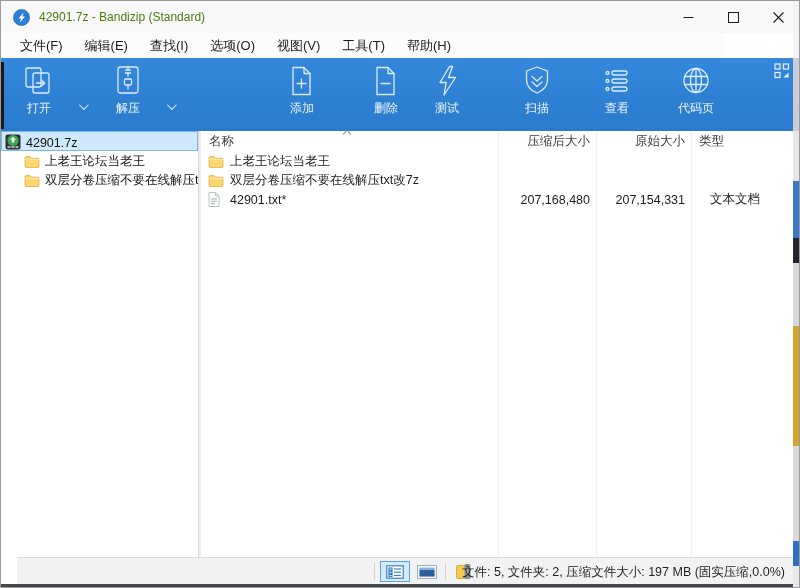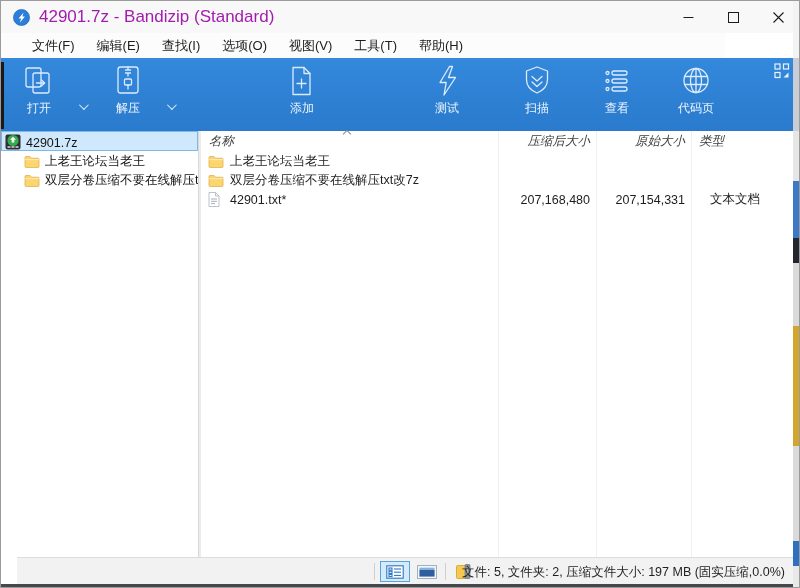--- a/index.html
+++ b/index.html
@@ -3,26 +3,26 @@
 <meta charset="utf-8">
 <style>
   * { margin:0; padding:0; box-sizing:border-box; }
   html,body { width:800px; height:588px; background:#e8e8e8; }
   body { font-family:"Liberation Sans","DejaVu Sans",sans-serif; }
   .window { position:relative; width:800px; height:588px; overflow:hidden; background:#fff; border:1px solid #9b9b9b; }
 
   
   .titlebar { position:absolute; left:0; top:0; width:800px; height:32px; background:#f8f8f8; display:flex; align-items:center; }
   .app-logo { margin-left:12px; width:17px; height:17px; flex:0 0 auto; }
-  .title-text { margin-left:9px; font-size:17px; color:#a21caf; }
+  .title-text { margin-left:9px; font-size:12px; color:#4d7c0f; }
   .win-controls { position:absolute; right:0; top:0; height:32px; display:flex; }
   .win-btn { width:45px; height:32px; display:flex; align-items:center; justify-content:center; }
 
   
-  .menubar { position:absolute; left:0; top:32px; width:724px; height:25px; background:#fcfcfc; display:flex; align-items:center; padding-left:20px; }
+  .menubar { position:absolute; left:0; top:32px; width:724px; height:25px; background:#fcfcfc; display:flex; align-items:center; padding-left:8px; }
   .menu-item { font-size:13px; color:#1c1c1c; padding:3px 11px; cursor:default; }
 
   
   .toolbar { position:absolute; left:0; top:57px; width:792px; height:73px; background:linear-gradient(180deg,#3489dc 0%,#2e80d3 55%,#2a7bcd 100%); }
   .tb-btn { position:absolute; top:3px; width:60px; height:67px; display:flex; flex-direction:column; align-items:center; cursor:default; }
   .tb-icon { width:32px; height:34px; margin-top:3px; }
   .tb-icon svg { stroke:#dcebfa; fill:none; stroke-width:1.3; stroke-linejoin:round; stroke-linecap:round; }
   .tb-label { font-size:12px; color:#eef5fd; margin-top:2px; white-space:nowrap; }
   .tb-chevron { position:absolute; width:16px; height:20px; display:flex; align-items:center; justify-content:center; }
   .chev-down { width:7px; height:7px; border-right:1.4px solid #e4effa; border-bottom:1.4px solid #e4effa; transform:rotate(45deg) translateY(-2px); }
@@ -33,21 +33,21 @@
 
   .sidebar { position:absolute; left:0; top:0; width:197px; height:426px; background:#fff; overflow:hidden; }
   .tree-row { display:flex; align-items:flex-end; height:19px; font-size:12.5px; color:#141414; white-space:nowrap; cursor:default; }
   .tree-row.root { height:20px; background:#cfe8fb; border:1px solid #7db9e8; }
   .tree-row .t-icon { flex:0 0 auto; margin:0 5px 0 3px; width:16px; height:16px; }
   .tree-row.child { padding-left:20px; }
   .splitter { position:absolute; left:197px; top:0; width:3px; height:426px; background:#ececec; border-left:1px solid #d9d9d9; cursor:col-resize; }
 
   .filelist { position:absolute; left:200px; top:0; width:592px; height:426px; }
   .col-line { position:absolute; top:0; width:1px; height:426px; background:#efefef; }
-  .fl-header { position:absolute; left:0; top:0; width:568px; height:21px; display:grid; grid-template-columns:297px 98px 95px 102px; align-items:center; font-size:12.5px; color:#3c3c3c;font-style:italic; }
+  .fl-header { position:absolute; left:0; top:0; width:568px; height:21px; display:grid; grid-template-columns:297px 98px 95px 102px; align-items:center; font-size:12.5px; color:#3c3c3c; }
   .fl-header .hc { padding:0 8px; cursor:default; }
   .hc.num { text-align:right; padding-right:6px; }
   .sort-arrow { position:absolute; left:143px; top:-2px; width:8px; height:8px; }
   .sort-arrow i { display:block; width:6px; height:6px; border-left:1.2px solid #8a8a8a; border-top:1.2px solid #8a8a8a; transform:rotate(45deg); }
   .fl-rows { position:absolute; left:0; top:21px; width:592px; }
   .fl-row { display:grid; grid-template-columns:297px 98px 95px 102px; align-items:center; height:19px; font-size:12.5px; color:#1d1d1d; cursor:default; }
   .fl-row .cell-name { display:flex; align-items:center; padding-left:7px; white-space:nowrap; overflow:hidden; }
   .fl-row .cell-name .f-icon { flex:0 0 auto; margin-right:6px; width:16px; height:16px; display:flex; align-items:center; }
   .fl-row .num { text-align:right; padding-right:6px; font-variant-numeric:tabular-nums; }
   .fl-row .type { padding-left:19px; }
@@ -143,20 +143,30 @@
       <span class="tb-icon">
         <svg viewBox="0 0 32 34" width="32" height="34">
           <path d="M7 3.5 h11 l6 6 v21 h-17 z"></path>
           <path d="M18 3.5 v6 h6"></path>
           <path d="M15.5 15 v9 M11 19.5 h9"></path>
         </svg>
       </span>
       <span class="tb-label">添加</span>
     </div>
 
+    <div class="tb-btn" style="left:355px">
+      <span class="tb-icon">
+        <svg viewBox="0 0 32 34" width="32" height="34">
+          <path d="M7 3.5 h11 l6 6 v21 h-17 z"></path>
+          <path d="M18 3.5 v6 h6"></path>
+          <path d="M11 19.5 h9"></path>
+        </svg>
+      </span>
+      <span class="tb-label">删除</span>
+    </div>
 
     <div class="tb-btn" style="left:416px">
       <span class="tb-icon">
         <svg viewBox="0 0 32 34" width="32" height="34">
           <path d="M18.5 2.5 L9 18.5 h6.2 L13 31 L24.5 13.5 h-7 L21.5 2.5 z"></path>
         </svg>
       </span>
       <span class="tb-label">测试</span>
     </div>
 

